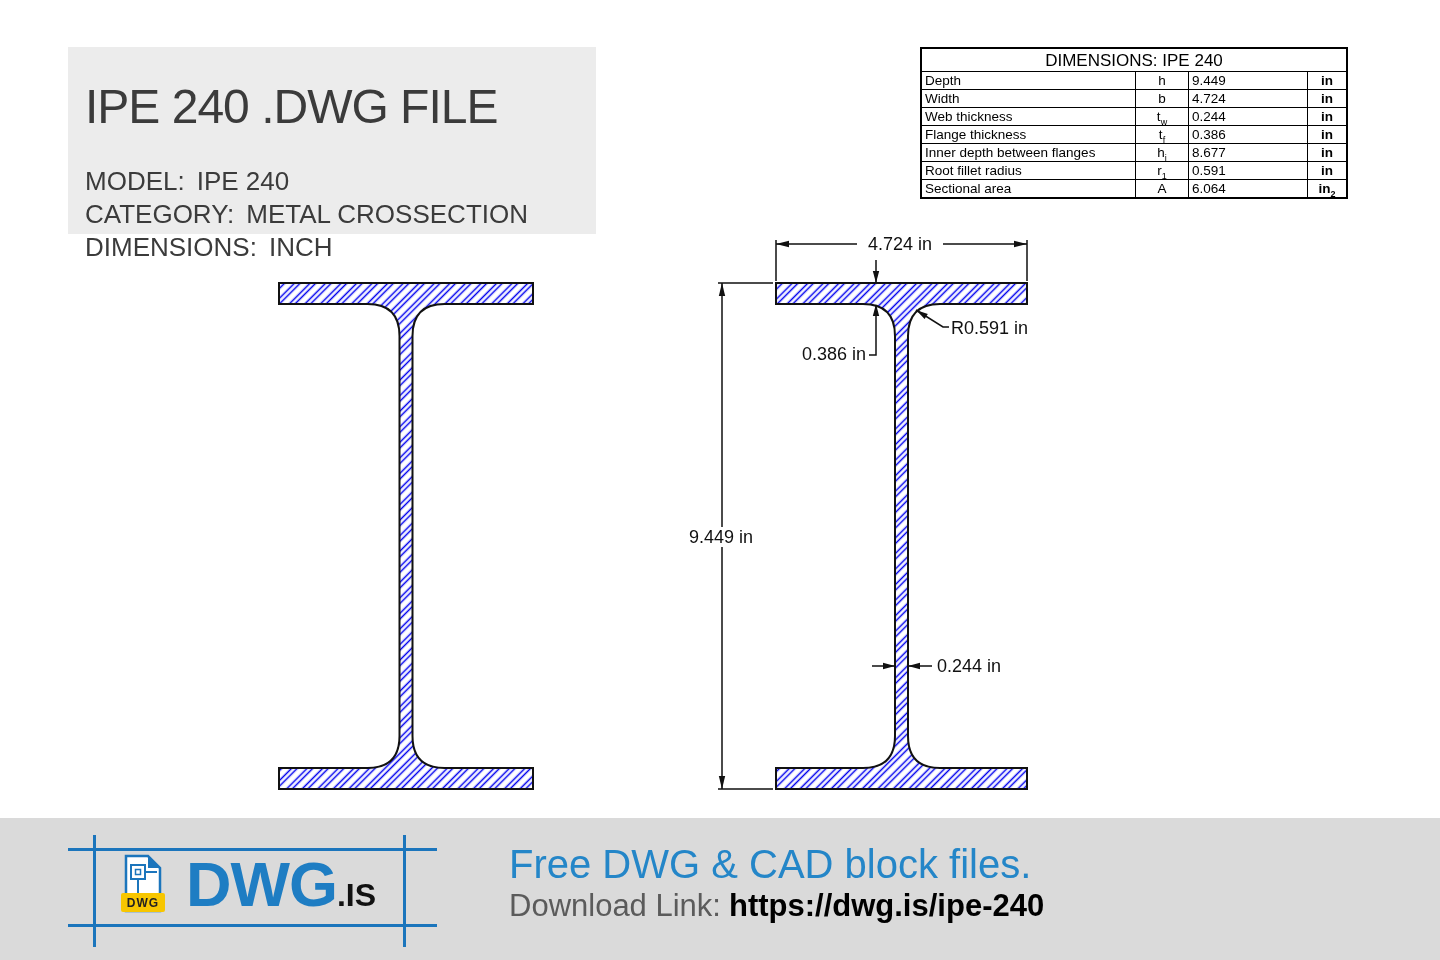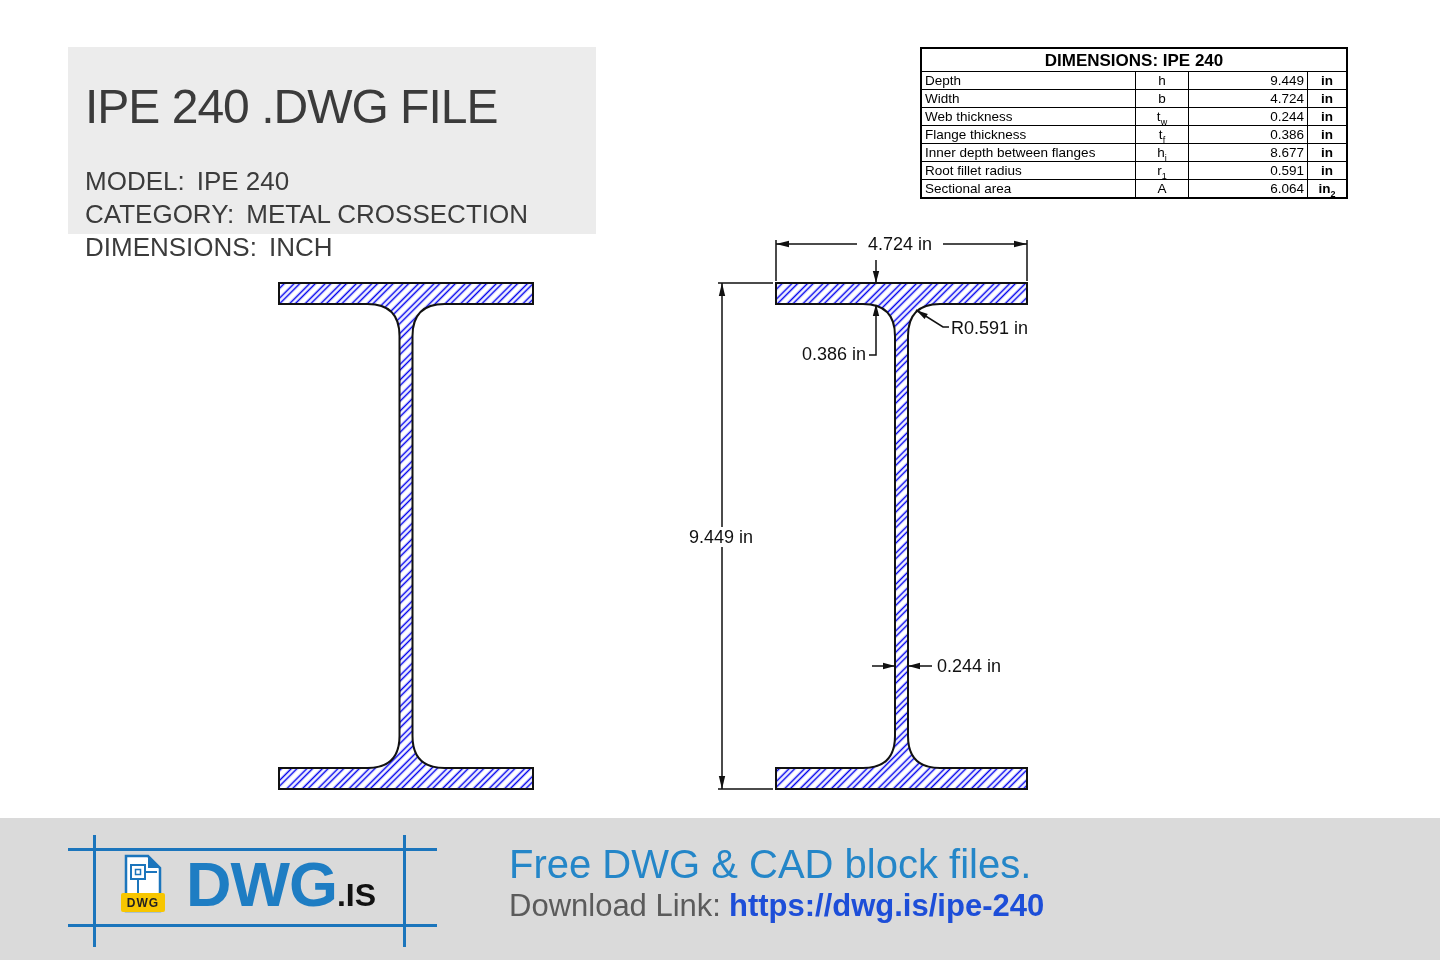--- a/index.html
+++ b/index.html
@@ -60,27 +60,27 @@
     font-size: 13.5px;
     color: #000;
     height: 17px;
     line-height: 17px;
     overflow: hidden;
     white-space: nowrap;
   }
   .dims-table thead th {
     height: 22px;
     font-size: 17px;
-    font-weight: bold;
+    font-weight: normal;
     text-align: center;
     border-radius: 6px;
   }
   .col-name  { width: 207px; text-align: left; }
   .col-sym   { width: 46px;  text-align: center; }
-  .col-val   { width: 112px; text-align: right; padding-right: 5px; }
+  .col-val   { width: 112px; padding-right: 5px; }
   .col-unit  { width: 32px;  text-align: center; font-weight: bold; }
   .dims-table sub { font-size: 9px; line-height: 0; }
 
   
   .drawing {
     position: absolute;
     left: 0; top: 230px;
   }
   .drawing text {
     font-family: "Liberation Sans", sans-serif;
@@ -130,21 +130,21 @@
   }
   .download-line {
     position: absolute;
     left: 509px; top: 70px;
     font-size: 31px;
     color: #5b5b5b;
     white-space: nowrap;
   }
   .download-url {
     font-weight: bold;
-    color: #1d4ed8;
+    color: #000000;
     margin-left: 8px;
     text-decoration: none;
   }
 </style>
 </head>
 <body>
 
 <div class="page">
 
   <section class="title-box">

